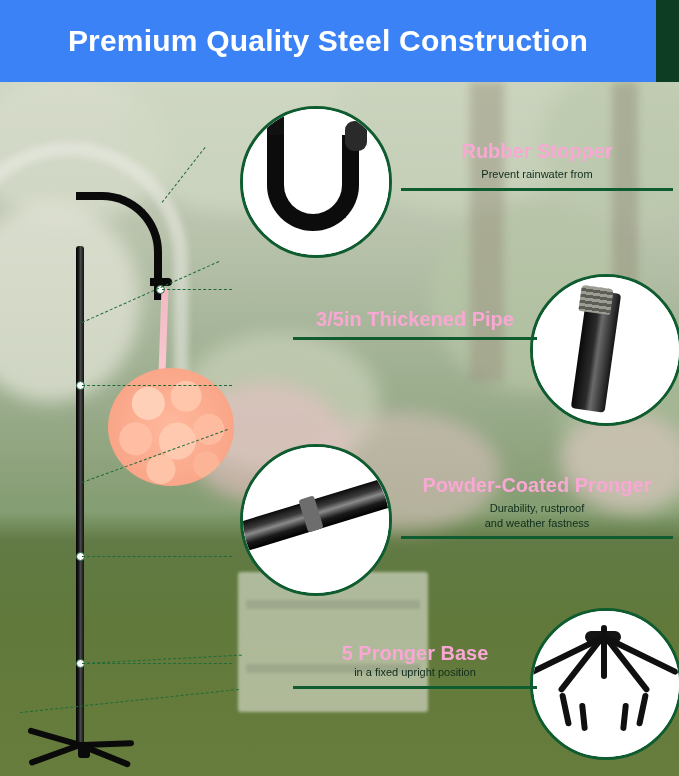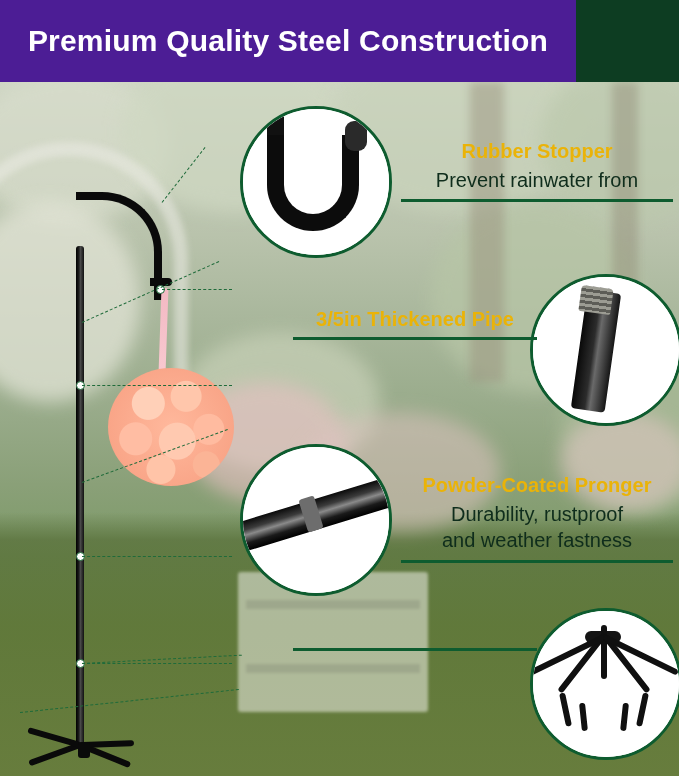--- a/index.html
+++ b/index.html
@@ -15,23 +15,23 @@
     width: 679px;
     height: 776px;
     overflow: hidden;
     background: #0d3d22;
   }
 
   
   .header {
     position: absolute;
     left: 0; top: 0;
-    width: 576px;
+    width: 656px;
     height: 82px;
-    background: #4c1d95;
+    background: #3b82f6;
     display: flex;
     align-items: center;
     justify-content: center;
   }
   .header-title {
     color: #ffffff;
     font-size: 30px;
     font-weight: bold;
     letter-spacing: 0.2px;
     text-align: center;
@@ -235,29 +235,29 @@
     background: #141414;
     border-radius: 6px;
   }
 
   
   .text-block {
     position: absolute;
     text-align: center;
   }
   .tb-title {
-    color: #eab308;
+    color: #f9a8d4;
     font-size: 20px;
     font-weight: bold;
     line-height: 1.15;
     white-space: nowrap;
   }
   .tb-body {
     color: #123; 
-    font-size: 20px;
+    font-size: 11px;
     line-height: 1.32;
     margin-top: 4px;
     color: #0f2d1c;
   }
   .tb-underline {
     height: 3px;
     background: #0e5c2f;
     margin: 6px auto 0 auto;
   }
 
@@ -389,16 +389,18 @@
         <span class="d-prong" style="left:68px;top:26px;width:6px;height:82px;transform:rotate(64deg);"></span>
         <span class="d-prong" style="left:68px;top:26px;width:6px;height:82px;transform:rotate(-64deg);"></span>
         <span class="d-prong" style="left:26px;top:82px;width:6px;height:34px;transform:rotate(-12deg);"></span>
         <span class="d-prong" style="left:110px;top:82px;width:6px;height:34px;transform:rotate(12deg);"></span>
         <span class="d-prong" style="left:46px;top:92px;width:6px;height:28px;transform:rotate(-6deg);"></span>
         <span class="d-prong" style="left:90px;top:92px;width:6px;height:28px;transform:rotate(6deg);"></span>
       </span>
     </div>
   </div>
   <div class="text-block" style="left:290px;top:642px;width:250px;">
+    <div class="tb-title">5 Pronger Base</div>
+    <div class="tb-body" style="margin-top:0;">in a fixed upright position</div>
     <div class="tb-underline" style="width:244px;"></div>
   </div>
 
 </div>
 
 </body></html>

